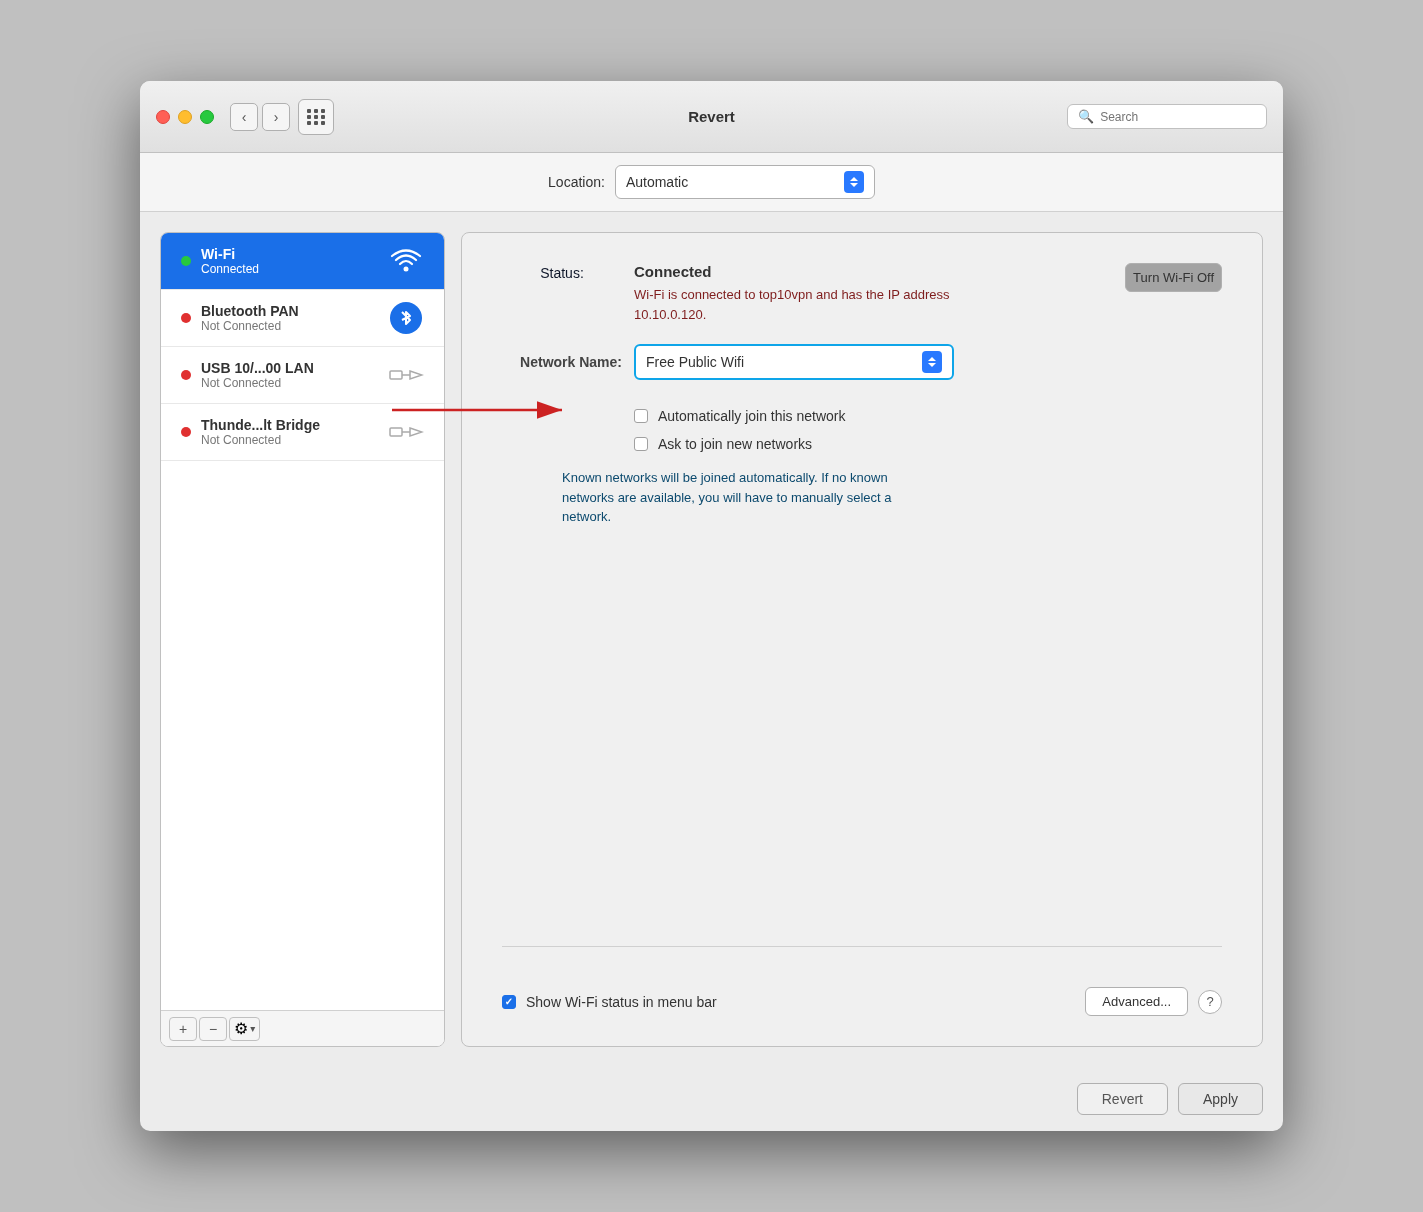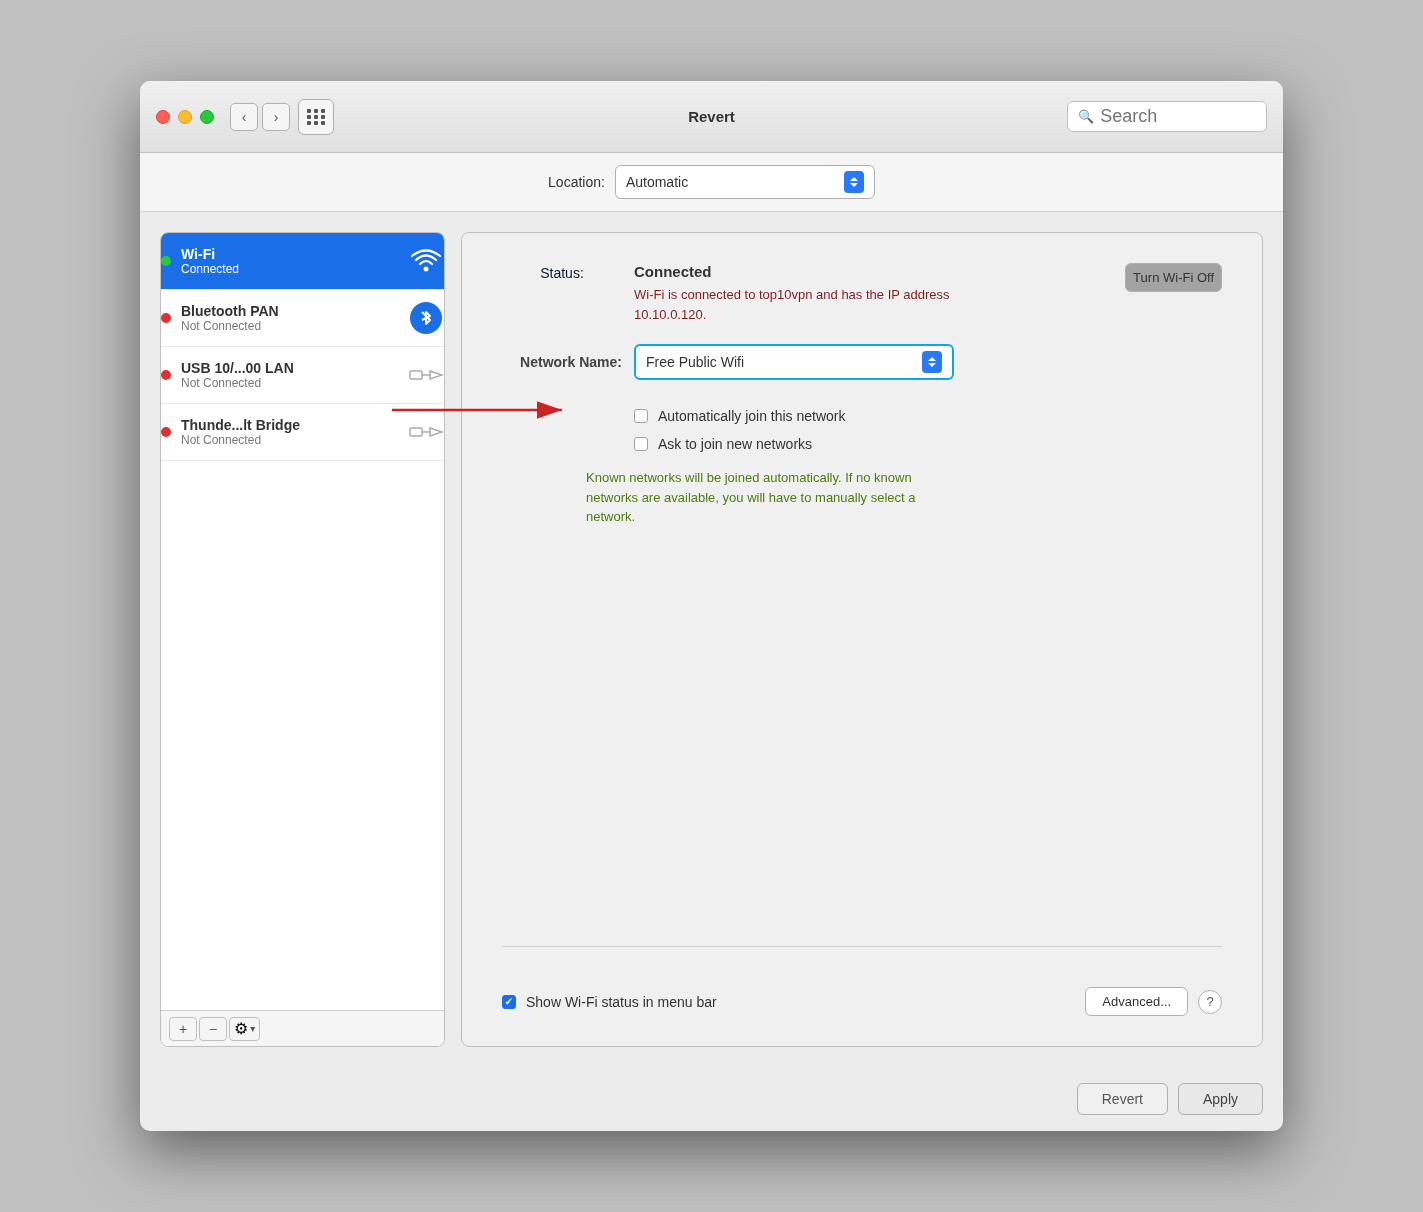--- a/index.html
+++ b/index.html
@@ -101,21 +101,21 @@
       border-radius: 6px;
       padding: 4px 10px;
       width: 200px;
       gap: 6px;
     }
     .search-icon-svg { color: #999; font-size: 13px; }
     .search-input {
       border: none;
       outline: none;
       background: transparent;
-      font-size: 18px;
+      font-size: 12px;
       color: #999;
       width: 100%;
     }
     .toolbar {
       background: #f5f5f5;
       border-bottom: 1px solid #d0d0d0;
       padding: 12px 0;
       display: flex;
       align-items: center;
       justify-content: center;
@@ -179,21 +179,21 @@
       display: flex;
       flex-direction: column;
     }
     .network-list {
       flex: 1;
       overflow-y: auto;
     }
     .network-item {
       display: flex;
       align-items: center;
-      padding: 10px 0;
+      padding: 10px 20px;
       cursor: pointer;
       border-bottom: 1px solid #e8e8e8;
       position: relative;
     }
     .network-item.active {
       background: #1a6fe8;
     }
     .status-dot {
       width: 10px;
       height: 10px;
@@ -368,22 +368,22 @@
       color: white;
       font-size: 10px;
       font-weight: bold;
     }
     .checkbox-label {
       font-size: 14px;
       color: #333;
     }
     .checkbox-desc {
       font-size: 13px;
-      color: #4d7c0f;
-      margin-left: 84px;
+      color: #0c4a6e;
+      margin-left: 60px;
       margin-top: 4px;
       line-height: 1.5;
       max-width: 380px;
     }
     .bottom-bar {
       display: flex;
       align-items: center;
       justify-content: space-between;
       border-top: 1px solid #d0d0d0;
       padding-top: 16px;

